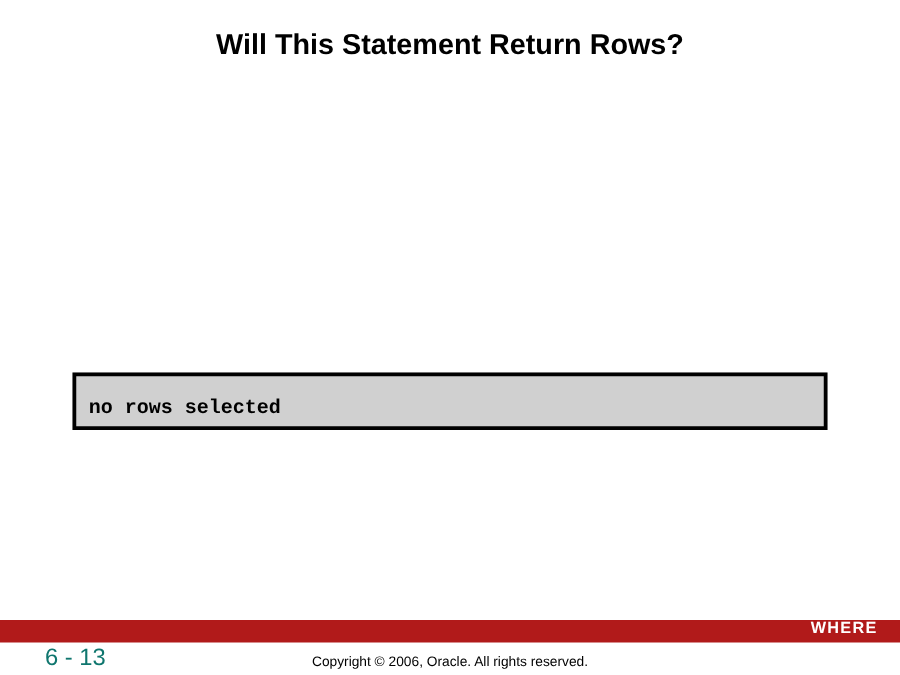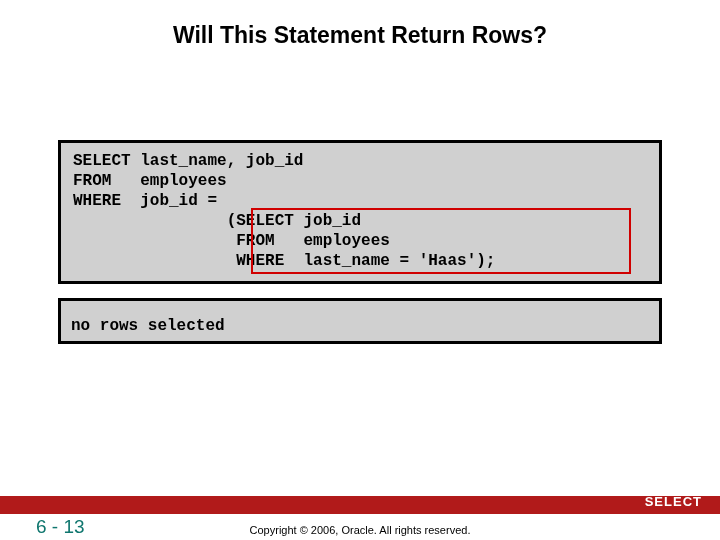--- a/index.html
+++ b/index.html
@@ -17,32 +17,24 @@
   .page-num { position: absolute; left: 36px; bottom: 2px; font-size: 19px; color: #0f766e; }
   .copyright { position: absolute; left: 0; bottom: 4px; width: 100%; text-align: center; font-size: 11px; color: #000; }
 </style>
 </head>
 <body>
 
 <div class="slide">
 
   <div class="title">Will This Statement Return Rows?</div>
 
-  <div class="codebox-outer">
-    <div class="codebox-inner"><span>SELECT last_name, job_id</span>
-<span>FROM   employees</span>
-<span>WHERE  job_id =</span>
-<span>                (SELECT job_id</span>
-<span>                 FROM   employees</span>
-<span>                 WHERE  last_name = 'Haas');</span><div class="redbox red-sub"></div></div>
-  </div>
 
   <div class="resultbox">
     <span>no rows selected</span>
   </div>
 
 
   <div class="footer-bar"></div>
-  <div class="oracle-logo">SELECT</div>
+  <div class="oracle-logo">WHERE</div>
   <div class="page-num">6 - 13</div>
   <div class="copyright">Copyright © 2006, Oracle. All rights reserved.</div>
 
 </div>
 
 </body></html>

